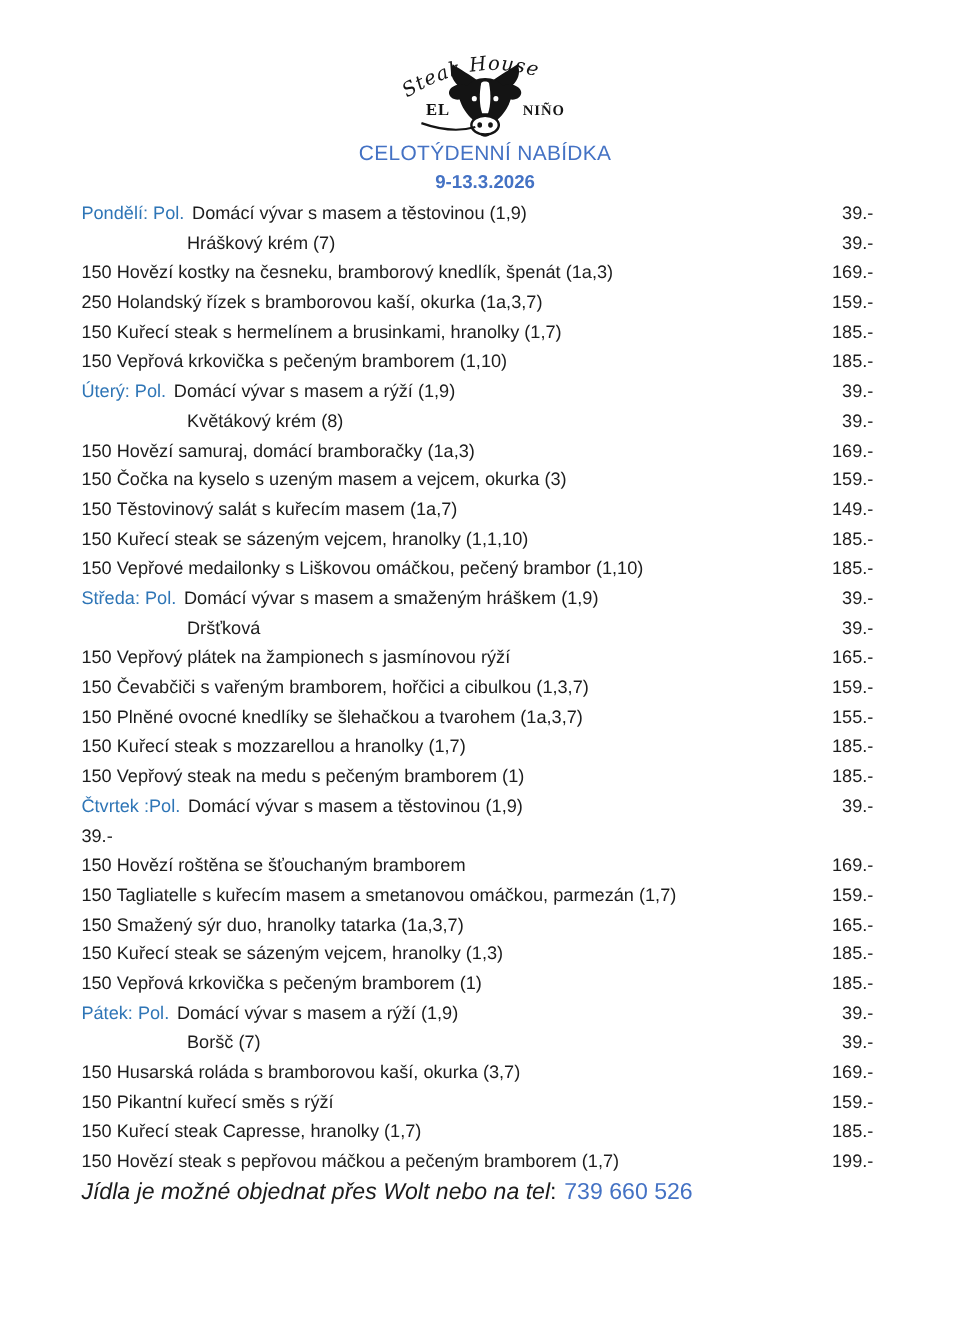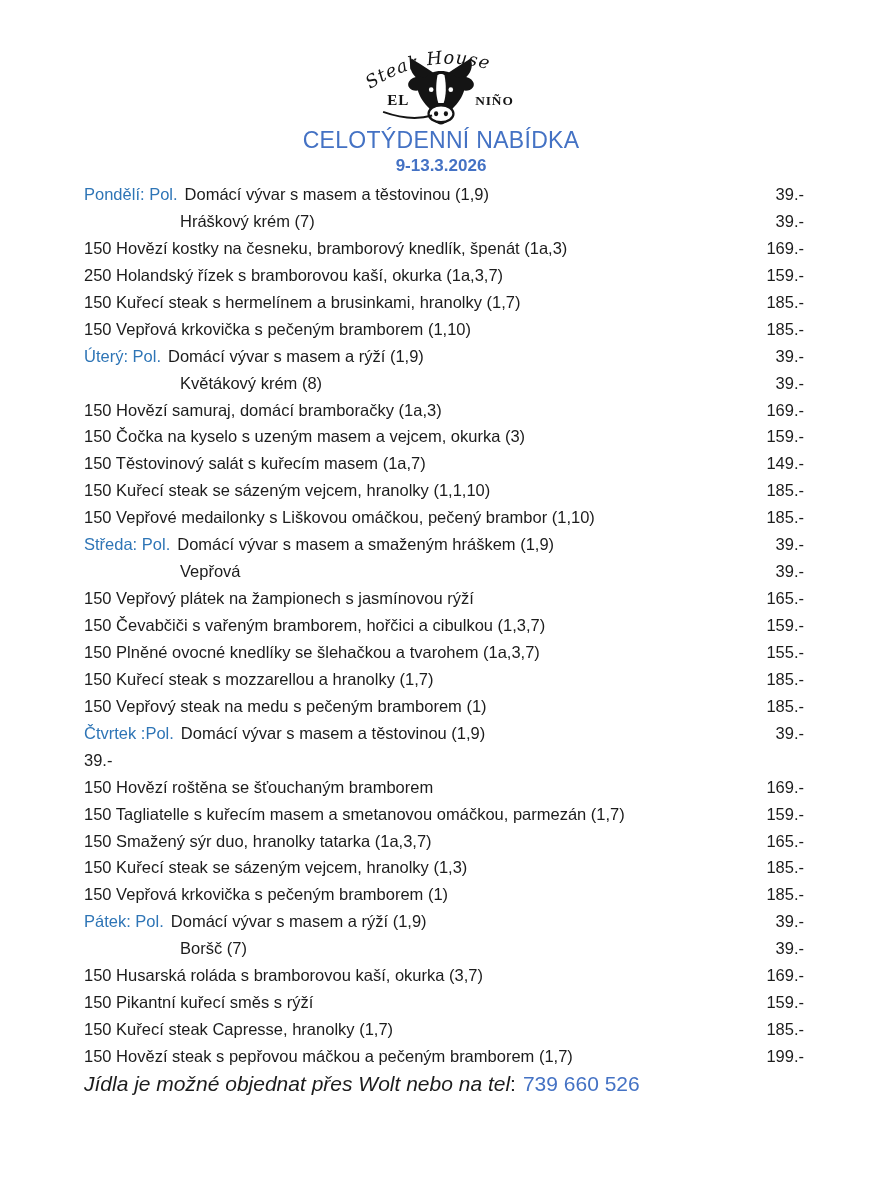--- a/index.html
+++ b/index.html
@@ -19,37 +19,37 @@
     width: 100%;
     display: flex;
     justify-content: center;
   }
   .header-title {
     position: absolute;
     top: 128px; left: 0;
     width: 100%;
     text-align: center;
     color: var(--accent, #4472C4);
-    font-size: 23px;
+    font-size: 19px;
     line-height: 24px;
     letter-spacing: 0.3px;
   }
   .header-date {
     position: absolute;
     top: 154px; left: 0;
     width: 100%;
     text-align: center;
     color: var(--accent, #4472C4);
     font-size: 17px;
     line-height: 24px;
     font-weight: bold;
   }
   .menu {
     position: absolute;
-    top: 181px; left: 84px;
+    top: 181px; left: 74px;
     width: 720px;
   }
   .row {
     display: flex;
     justify-content: space-between;
     align-items: baseline;
     height: 26.95px;
     line-height: 26.95px;
     font-size: 16.5px;
     white-space: nowrap;
@@ -196,21 +196,21 @@
 
     <div class="row">
       <div class="left">
         <span class="day">Středa: Pol.</span>
         <span>Domácí vývar s masem a smaženým hráškem (1,9)</span>
       </div>
       <span class="price">39.-</span>
     </div>
     <div class="row">
       <div class="left indent">
-          <span>Vepřová</span>
+          <span>Dršťková</span>
         </div>
       <span class="price">39.-</span>
     </div>
     <div class="row">
       <div class="left">
           <span>150 Vepřový plátek na žampionech s jasmínovou rýží</span>
         </div>
       <span class="price">165.-</span>
     </div>
     <div class="row">

